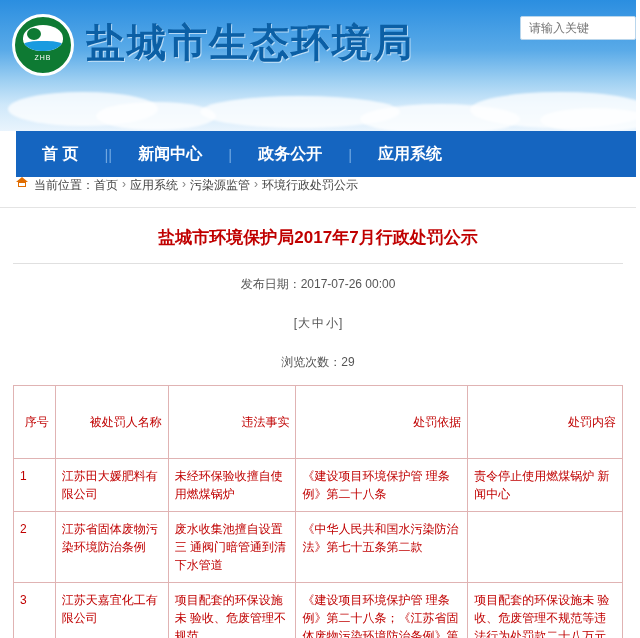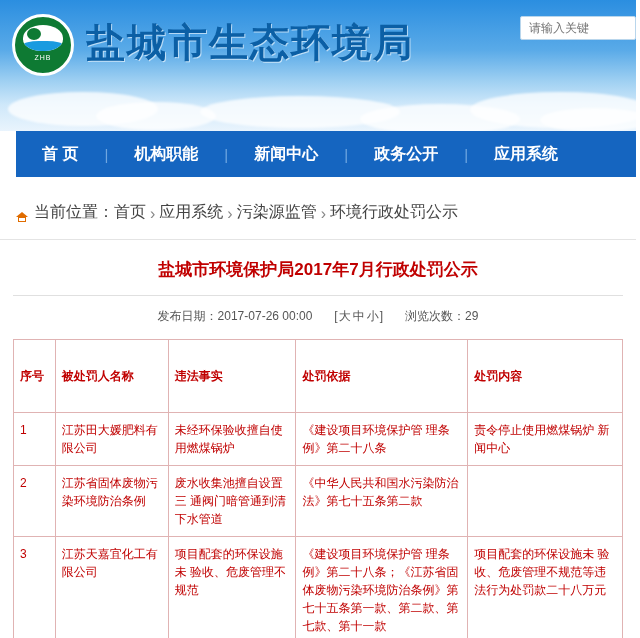--- a/index.html
+++ b/index.html
@@ -142,23 +142,23 @@
   .nav-sep {
     color: #6fa6e0;
     font-weight: normal;
     font-size: 15px;
   }
 
   
   .breadcrumb {
     height: 30px;
     display: flex;
-    align-items: flex-end;
-    padding: 16px 16px;
-    font-size: 16px;
+    align-items: flex-start;
+    padding: 0 16px;
+    font-size: 12px;
     color: #444;
     border-bottom: 1px solid #e4e4e4;
   }
   .home-icon {
     display: inline-block;
     width: 12px;
     height: 11px;
     margin-right: 6px;
     position: relative;
   }
@@ -197,20 +197,21 @@
     border-bottom: 1px solid #e0e0e0;
   }
   .meta-row {
     display: flex;
     justify-content: center;
     align-items: center;
     font-size: 12px;
     color: #555;
     padding: 12px 0 14px;
     gap: 22px;
+    flex-direction: column;
   }
   .meta-fontsize .fs-link {
     color: #555;
     margin: 0 1px;
     cursor: pointer;
   }
 
   
   table.penalty {
     width: 100%;
@@ -219,22 +220,22 @@
     color: #c00000;
     table-layout: fixed;
   }
   table.penalty th, table.penalty td {
     border: 1px solid #e0b3b3;
     padding: 8px 6px;
     vertical-align: top;
     line-height: 1.5;
   }
   table.penalty th {
-    font-weight: bold;
-    text-align: left;
+    font-weight: normal;
+    text-align: right;
     height: 56px;
     vertical-align: middle;
   }
   col.c-idx { width: 34px; }
   col.c-name { width: 92px; }
   col.c-fact { width: 104px; }
   col.c-basis { width: 140px; }
   col.c-content { width: 126px; }
   .idx-cell { text-align: left; }
 </style>
@@ -259,21 +260,20 @@
     <div class="site-title">盐城市生态环境局</div>
 
     <div class="search-box">
       <input type="text" placeholder="请输入关键" style="">
     </div>
   </div>
 
   <div class="navbar">
     <div class="nav-item">首 页</div>
     <div class="nav-sep">|</div>
-    <div class="nav-item">机构职能</div>
     <div class="nav-sep">|</div>
     <div class="nav-item">新闻中心</div>
     <div class="nav-sep">|</div>
     <div class="nav-item">政务公开</div>
     <div class="nav-sep">|</div>
     <div class="nav-item">应用系统</div>
   </div>
 
   <div class="breadcrumb">
     <span class="home-icon"></span>

